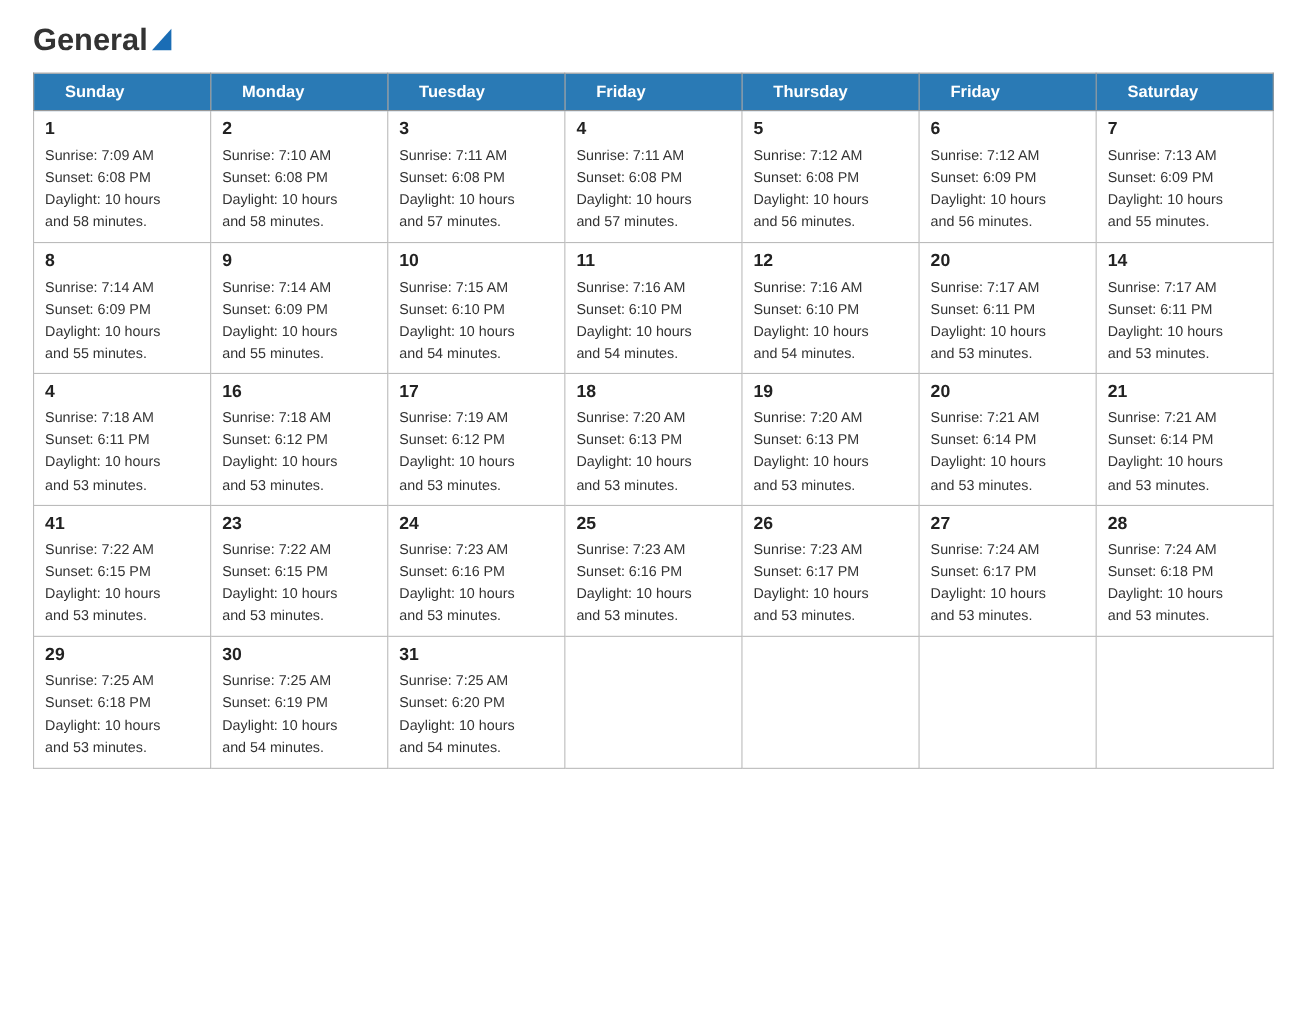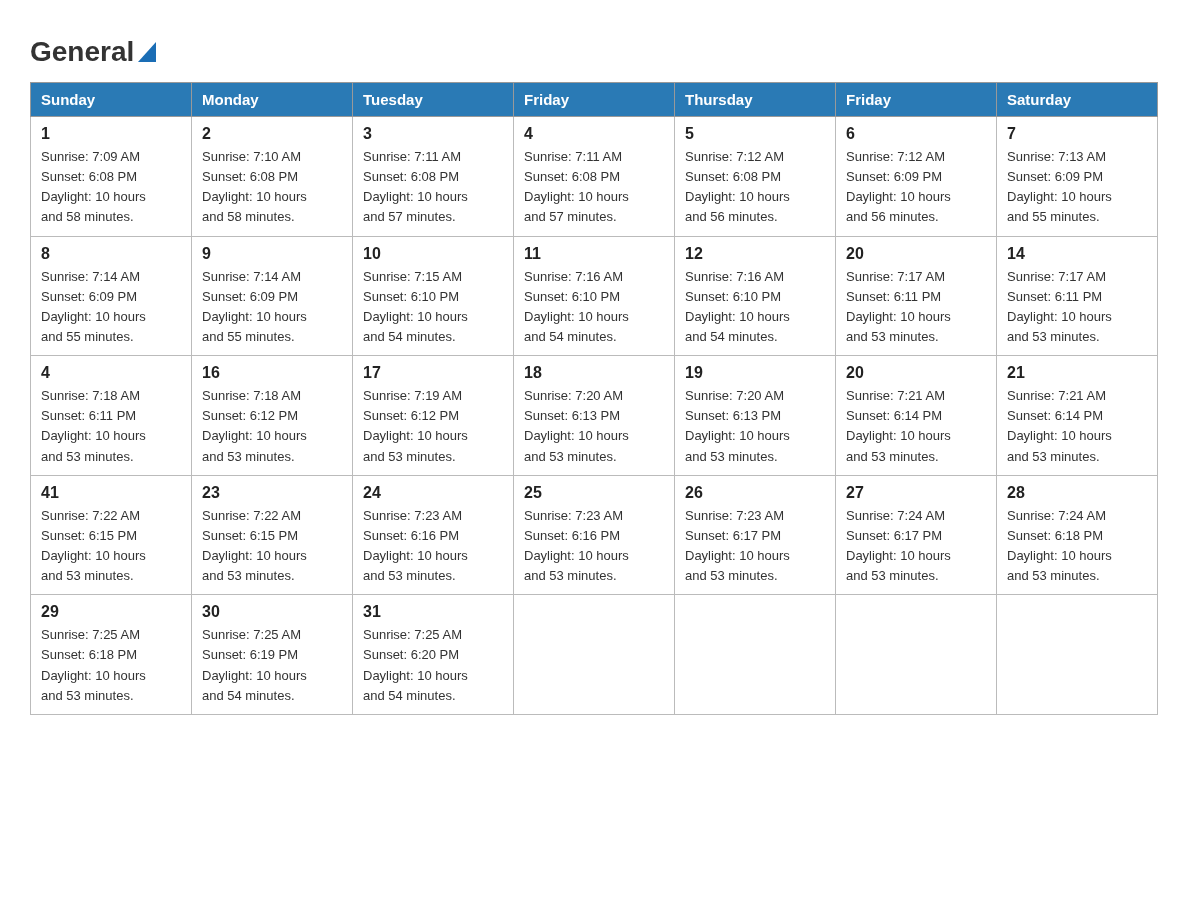--- a/index.html
+++ b/index.html
@@ -38,21 +38,21 @@
     .calendar {
       width: 100%;
       border-collapse: collapse;
       border: 1px solid #999;
     }
     .calendar th {
       background-color: #2a7ab5;
       color: #fff;
       font-weight: bold;
       font-size: 15px;
-      padding: 8px 10px;
+      padding: 8px 28px;
       text-align: left;
       border: 1px solid #999;
     }
     .calendar td {
       vertical-align: top;
       padding: 8px 10px;
       border: 1px solid #bbb;
       font-size: 13px;
       color: #333;
       width: 14.28%;
@@ -72,21 +72,20 @@
     }
     .empty-cell {
       background: #fff;
     }
     tr.week-row td {
       height: 110px;
     }
     .logo-line1 {
       display: flex;
       align-items: center;
-      margin-top: 16px;
     }
   </style>
 </head>
 <body>
 
 <div class="header">
   <div class="logo">
     <div class="logo-line1">
       <span style="font-size:28px;font-weight:bold;color:#333;font-family:Arial,sans-serif;">General</span>
       <span style="display:inline-block;margin-left:4px;margin-top:4px;">

